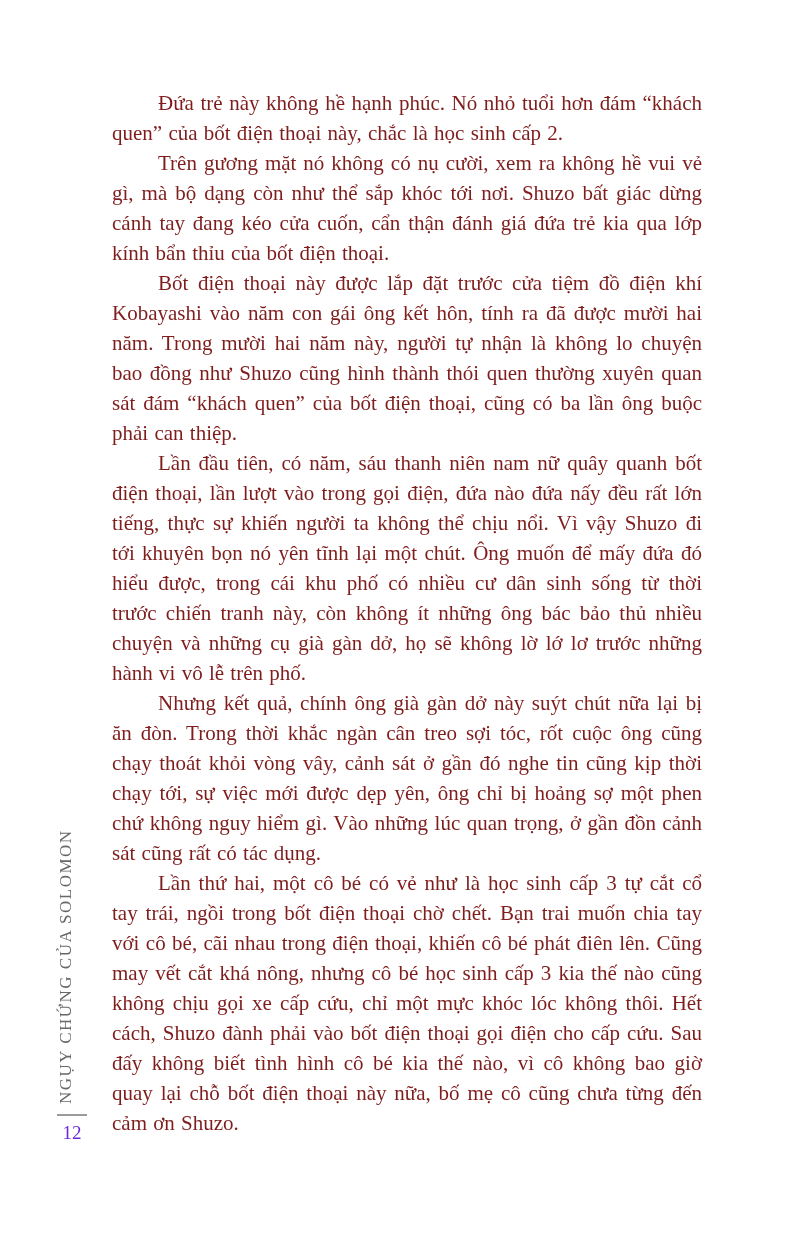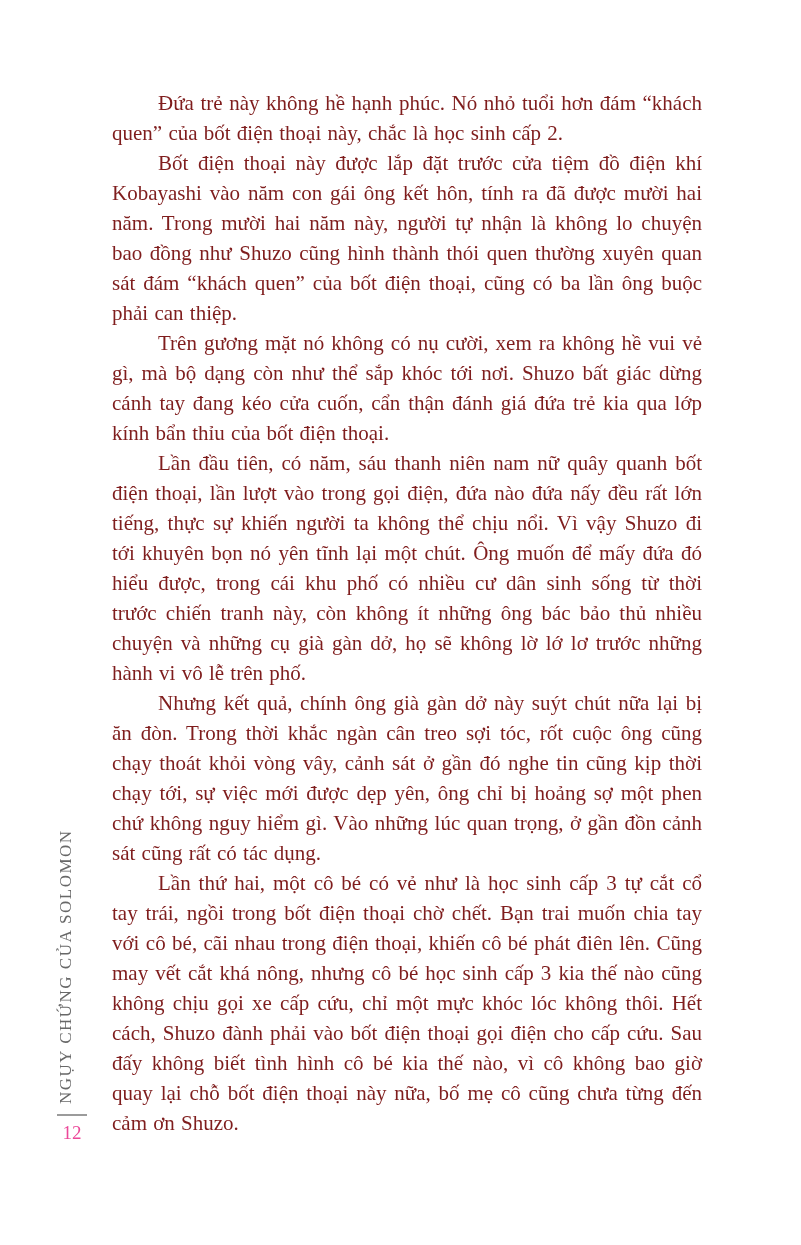--- a/index.html
+++ b/index.html
@@ -61,36 +61,36 @@
     height: 2px;
     background: #9b9b9b;
   }
   .page-number {
     position: absolute;
     left: 52px;
     top: 1122px;
     width: 40px;
     text-align: center;
     font-size: 19px;
-    color: #ec4899;
+    color: #6d28d9;
   }
 </style>
 </head>
 <body>
 
 <div class="page">
 
   <div class="sidebar">
     <div class="vertical-title">NGỤY CHỨNG CỦA SOLOMON</div>
     <div class="sidebar-divider"></div>
     <div class="page-number">12</div>
   </div>
 
   <div class="text-block">
     <p>Đứa trẻ này không hề hạnh phúc. Nó nhỏ tuổi hơn đám “khách quen” của bốt điện thoại này, chắc là học sinh cấp 2.</p>
+    <p>Trên gương mặt nó không có nụ cười, xem ra không hề vui vẻ gì, mà bộ dạng còn như thể sắp khóc tới nơi. Shuzo bất giác dừng cánh tay đang kéo cửa cuốn, cẩn thận đánh giá đứa trẻ kia qua lớp kính bẩn thỉu của bốt điện thoại.</p>
     <p>Bốt điện thoại này được lắp đặt trước cửa tiệm đồ điện khí Kobayashi vào năm con gái ông kết hôn, tính ra đã được mười hai năm. Trong mười hai năm này, người tự nhận là không lo chuyện bao đồng như Shuzo cũng hình thành thói quen thường xuyên quan sát đám “khách quen” của bốt điện thoại, cũng có ba lần ông buộc phải can thiệp.</p>
-    <p>Trên gương mặt nó không có nụ cười, xem ra không hề vui vẻ gì, mà bộ dạng còn như thể sắp khóc tới nơi. Shuzo bất giác dừng cánh tay đang kéo cửa cuốn, cẩn thận đánh giá đứa trẻ kia qua lớp kính bẩn thỉu của bốt điện thoại.</p>
     <p>Lần đầu tiên, có năm, sáu thanh niên nam nữ quây quanh bốt điện thoại, lần lượt vào trong gọi điện, đứa nào đứa nấy đều rất lớn tiếng, thực sự khiến người ta không thể chịu nổi. Vì vậy Shuzo đi tới khuyên bọn nó yên tĩnh lại một chút. Ông muốn để mấy đứa đó hiểu được, trong cái khu phố có nhiều cư dân sinh sống từ thời trước chiến tranh này, còn không ít những ông bác bảo thủ nhiều chuyện và những cụ già gàn dở, họ sẽ không lờ lớ lơ trước những hành vi vô lễ trên phố.</p>
     <p>Nhưng kết quả, chính ông già gàn dở này suýt chút nữa lại bị ăn đòn. Trong thời khắc ngàn cân treo sợi tóc, rốt cuộc ông cũng chạy thoát khỏi vòng vây, cảnh sát ở gần đó nghe tin cũng kịp thời chạy tới, sự việc mới được dẹp yên, ông chỉ bị hoảng sợ một phen chứ không nguy hiểm gì. Vào những lúc quan trọng, ở gần đồn cảnh sát cũng rất có tác dụng.</p>
     <p>Lần thứ hai, một cô bé có vẻ như là học sinh cấp 3 tự cắt cổ tay trái, ngồi trong bốt điện thoại chờ chết. Bạn trai muốn chia tay với cô bé, cãi nhau trong điện thoại, khiến cô bé phát điên lên. Cũng may vết cắt khá nông, nhưng cô bé học sinh cấp 3 kia thế nào cũng không chịu gọi xe cấp cứu, chỉ một mực khóc lóc không thôi. Hết cách, Shuzo đành phải vào bốt điện thoại gọi điện cho cấp cứu. Sau đấy không biết tình hình cô bé kia thế nào, vì cô không bao giờ quay lại chỗ bốt điện thoại này nữa, bố mẹ cô cũng chưa từng đến cảm ơn Shuzo.</p>
   </div>
 
 </div>
 
 </body></html>

